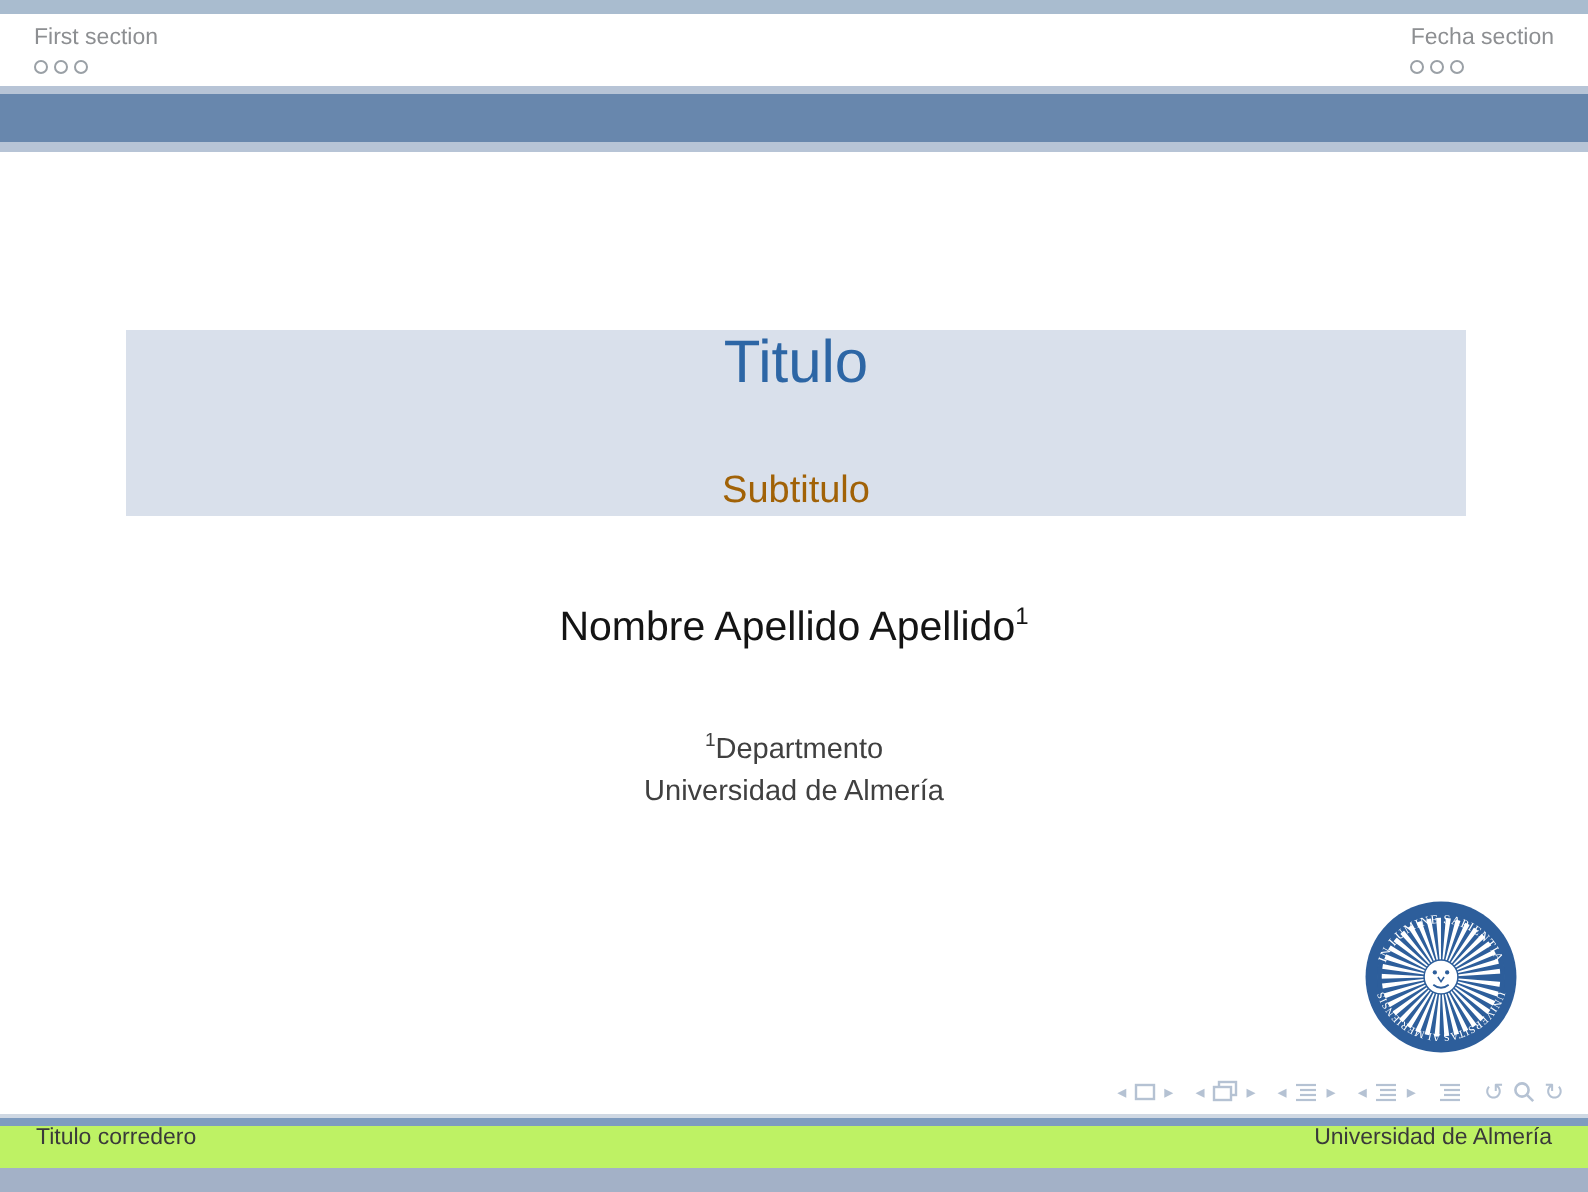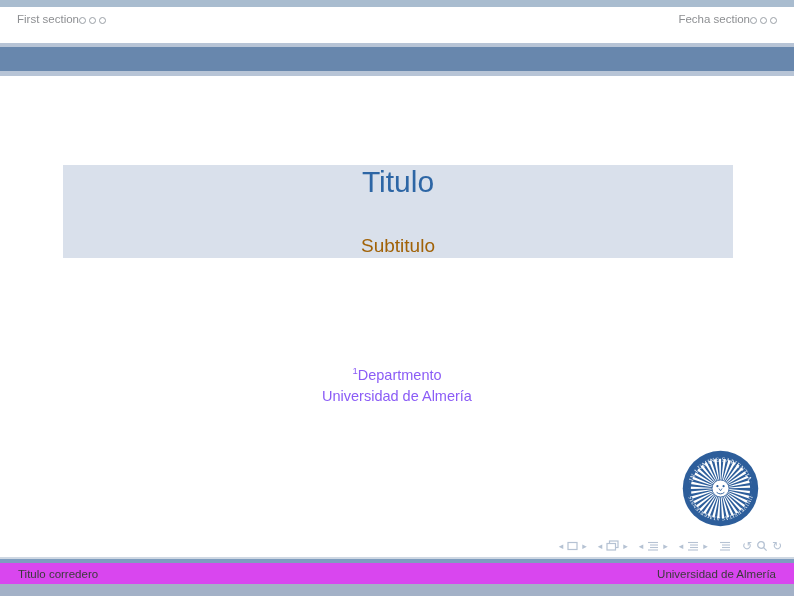--- a/index.html
+++ b/index.html
@@ -5,60 +5,60 @@
 <style>
   html,body{margin:0;padding:0;background:#ffffff;}
   *{box-sizing:border-box;}
   body{font-family:"Liberation Sans","DejaVu Sans",sans-serif;}
   .slide{position:relative;width:794px;height:596px;background:#ffffff;overflow:hidden;}
 
   
   .top-band{position:absolute;left:0;top:0;width:794px;height:7px;background:#a9bccf;}
   .header-row{position:absolute;left:0;top:7px;width:794px;height:36px;background:#ffffff;
               display:flex;justify-content:space-between;align-items:flex-start;padding:6px 17px 0 17px;}
-  .section-block{display:flex;flex-direction:row;}
+  .section-block{display:flex;flex-direction:column;}
   .section-label{font-size:11.5px;color:#8d8f92;line-height:13px;}
   .bullet-row{display:flex;gap:3px;margin-top:4px;}
   .mini-bullet{width:7px;height:7px;border:1.2px solid #9aa0a6;border-radius:50%;background:#ffffff;}
   .sep1{position:absolute;left:0;top:43px;width:794px;height:4px;background:#b7c4d6;}
   .blue-band{position:absolute;left:0;top:47px;width:794px;height:24px;background:#6887ad;}
   .sep2{position:absolute;left:0;top:71px;width:794px;height:5px;background:#b7c4d6;}
 
   
   .title-block{position:absolute;left:63px;top:165px;width:670px;height:93px;background:#d9e0eb;
                display:flex;flex-direction:column;align-items:center;justify-content:center;gap:12px;}
   .title-text{font-size:30px;color:#2d66a5;line-height:34px;}
   .subtitle-text{font-size:19px;color:#a16207;line-height:24px;margin-top:23px;}
 
   
   .author-line{position:absolute;left:0;top:301px;width:794px;text-align:center;
                font-size:20.5px;color:#141414;}
   .author-line sup{font-size:12px;}
   .institute-block{position:absolute;left:0;top:360px;width:794px;text-align:center;
-                   font-size:14.5px;color:#8b5cf6;line-height:21.5px;}
+                   font-size:14.5px;color:#404040;line-height:21.5px;}
   .institute-block sup{font-size:9.5px;}
   .date-line{position:absolute;left:0;top:431px;width:794px;text-align:center;
              font-size:20.5px;color:#141414;}
 
   
   .logo-wrap{position:absolute;left:682px;top:450px;width:77px;height:77px;}
 
   
   .nav-row{position:absolute;right:12px;top:538px;height:15px;display:flex;align-items:center;gap:11px;
            color:#b5c2d3;font-size:11px;}
   .nav-group{display:flex;align-items:center;gap:4px;}
   .nav-arrow{font-size:9px;line-height:10px;color:#b5c2d3;cursor:default;}
   .nav-glyph{font-size:12px;line-height:12px;color:#b5c2d3;}
   .nav-svg{display:block;}
 
   
   .f-line1{position:absolute;left:0;top:557px;width:794px;height:2px;background:#cfd8e3;}
   .f-line2{position:absolute;left:0;top:559px;width:794px;height:4px;background:#7e9cbf;}
-  .footer-row{position:absolute;left:0;top:563px;width:794px;height:21px;background:#d946ef;
-              display:flex;justify-content:space-between;align-items:center;padding:0 18px;
+  .footer-row{position:absolute;left:0;top:563px;width:794px;height:21px;background:#bef264;
+              display:flex;justify-content:space-between;padding:0 18px;
               font-size:11.5px;color:#3a3a3a;}
   .bottom-band{position:absolute;left:0;top:584px;width:794px;height:12px;background:#a3b1c7;}
 </style>
 </head>
 <body>
 
 <div class="slide">
 
   <div class="top-band"></div>
   <div class="header-row">
@@ -81,20 +81,21 @@
   </div>
   <div class="sep1"></div>
   <div class="blue-band"></div>
   <div class="sep2"></div>
 
   <div class="title-block">
     <div class="title-text">Titulo</div>
     <div class="subtitle-text">Subtitulo</div>
   </div>
 
+  <div class="author-line"><span>Nombre Apellido Apellido</span><sup>1</sup></div>
 
   <div class="institute-block">
     <div><sup>1</sup><span>Departmento</span></div>
     <div>Universidad de Almería</div>
   </div>
 
 
   <div class="logo-wrap">
     <svg viewBox="0 0 100 100" width="77" height="77">
       <defs>

